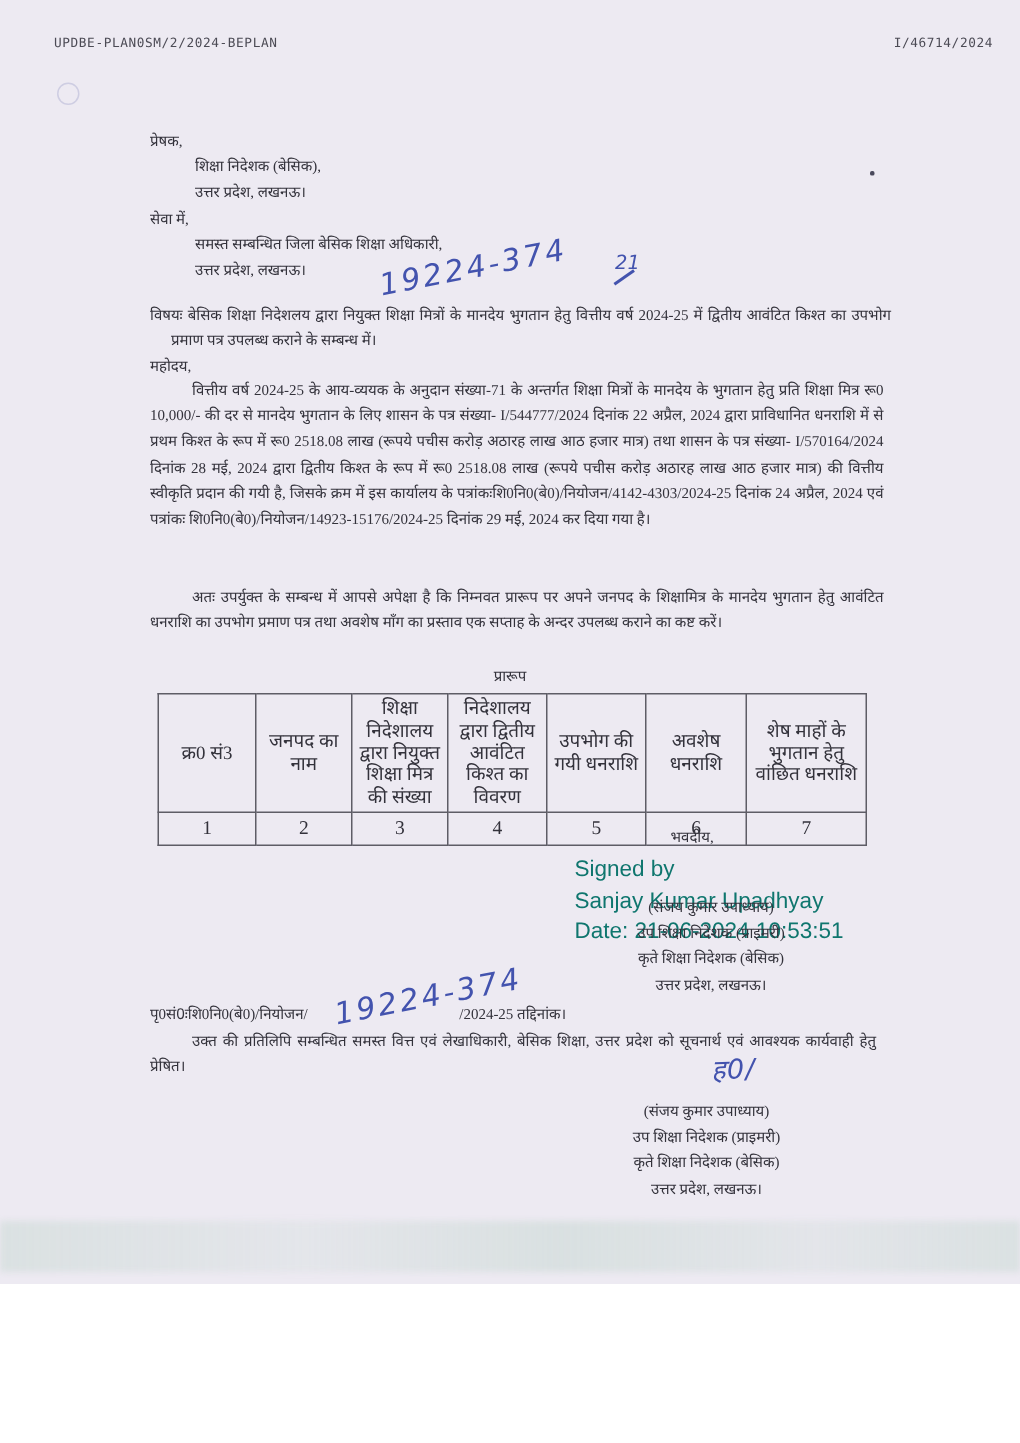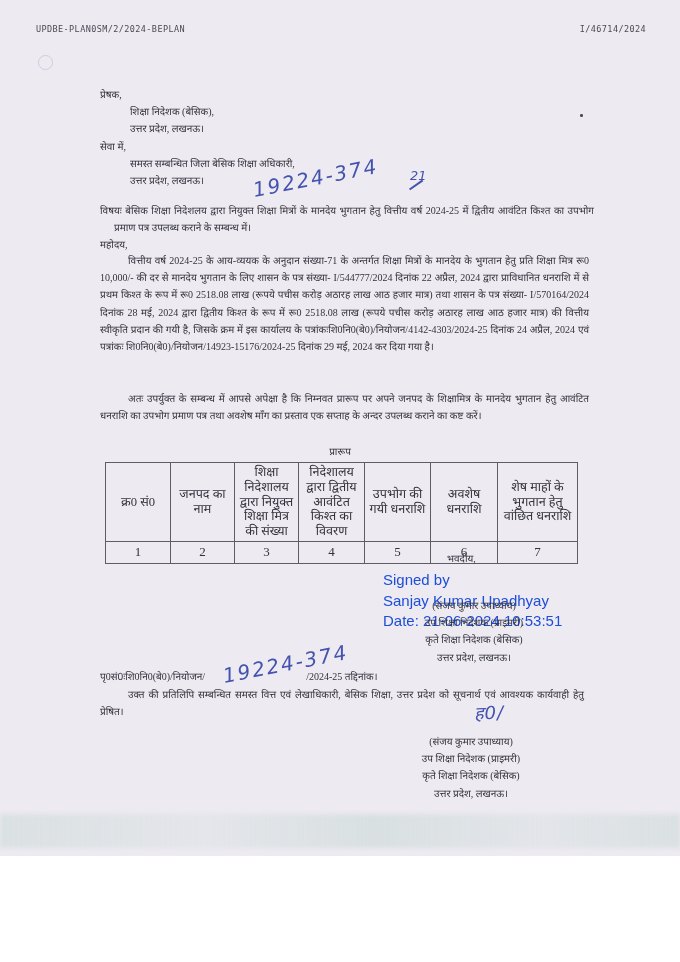--- a/index.html
+++ b/index.html
@@ -10,21 +10,21 @@
     background:#edeaf2;
     color:#32313a;
   }
   .page::after{ 
     content:""; position:absolute; left:0; right:0; bottom:8px; height:34px;
     background:linear-gradient(90deg, rgba(176,205,190,.30), rgba(176,205,190,.14) 30%, rgba(176,205,190,.32) 55%, rgba(176,205,190,.16) 80%, rgba(176,205,190,.30));
     filter:blur(2px);
   }
   .hdr { position:absolute; top:24px; left:0; right:0; font-family:"DejaVu Sans Mono", monospace; font-size:8.5px; color:#4c4b55; letter-spacing:.4px; }
   .hdr-left  { position:absolute; left:36px; top:0; }
-  .hdr-right { position:absolute; right:34px; top:0;text-align:center; }
+  .hdr-right { position:absolute; right:18px; top:0;text-align:center; }
 
   .hindi { font-size:10px; line-height:17.2px; color:#33323b; }
   .abs { position:absolute; }
 
   .addr { left:100px; top:86px; width:400px; }
   .addr .ind { padding-left:30px; }
 
   .refline { left:100px; top:186px; width:520px; white-space:nowrap; }
   .subject { left:100px; top:202px; width:494px; padding-left:14px; text-indent:-14px; text-align:justify; }
   .salut   { left:100px; top:236px; }
@@ -35,21 +35,21 @@
 
   table.fmt { position:absolute; left:105px; top:462px; border-collapse:collapse; table-layout:fixed; }
   table.fmt td {
     border:1.2px solid #5e5d66; text-align:center; vertical-align:middle;
     font-size:12.6px; line-height:14.8px; color:#33323b; padding:2px 1px;
   }
   table.fmt .hrow td { height:64px;margin-top:48px; }
   table.fmt .nrow td { height:22px; font-size:13px; }
 
   .closing { left:447px; top:550px; }
-  .digisig { left:383px; top:570px; font-family:"Liberation Sans", sans-serif; font-size:15px; line-height:20.5px; color:#1d4ed8; }
+  .digisig { left:383px; top:570px; font-family:"Liberation Sans", sans-serif; font-size:15px; line-height:20.5px; color:#0f766e; }
   .sigblock1 { left:388px; top:597px; width:172px; text-align:center; }
   .sigblock2 { left:385px; top:733px; width:172px; text-align:center; }
 
   .endref  { left:100px; top:668px; width:520px; white-space:nowrap; }
   .copytxt { left:100px; top:686px; width:484px; text-align:justify; text-indent:28px; }
 
   .ink { color:#4353ae; font-family:"DejaVu Sans", sans-serif; }
   .hw-ref { font-size:20px; letter-spacing:2px; transform:rotate(-11deg); display:inline-block; font-style:italic; }
   .hw1 { left:252px; top:166px; }
   .hw2 { left:222px; top:652px; }
@@ -90,21 +90,21 @@
   <div class="abs hindi subject">विषयः बेसिक शिक्षा निदेशलय द्वारा नियुक्त शिक्षा मित्रों के मानदेय भुगतान हेतु वित्तीय वर्ष 2024-25 में द्वितीय आवंटित किश्त का उपभोग प्रमाण पत्र उपलब्ध कराने के सम्बन्ध में।</div>
   <div class="abs hindi salut">महोदय,</div>
 
   <div class="abs hindi para1">वित्तीय वर्ष 2024-25 के आय-व्ययक के अनुदान संख्या-71 के अन्तर्गत शिक्षा मित्रों के मानदेय के भुगतान हेतु प्रति शिक्षा मित्र रू0 10,000/- की दर से मानदेय भुगतान के लिए शासन के पत्र संख्या- I/544777/2024 दिनांक 22 अप्रैल, 2024 द्वारा प्राविधानित धनराशि में से प्रथम किश्त के रूप में रू0 2518.08 लाख (रूपये पचीस करोड़ अठारह लाख आठ हजार मात्र) तथा शासन के पत्र संख्या- I/570164/2024 दिनांक 28 मई, 2024 द्वारा द्वितीय किश्त के रूप में रू0 2518.08 लाख (रूपये पचीस करोड़ अठारह लाख आठ हजार मात्र) की वित्तीय स्वीकृति प्रदान की गयी है, जिसके क्रम में इस कार्यालय के पत्रांकःशि0नि0(बे0)/नियोजन/4142-4303/2024-25 दिनांक 24 अप्रैल, 2024 एवं पत्रांकः शि0नि0(बे0)/नियोजन/14923-15176/2024-25 दिनांक 29 मई, 2024 कर दिया गया है।</div>
   <div class="abs hindi format-title">प्रारूप</div>
   <div class="abs hindi para2">अतः उपर्युक्त के सम्बन्ध में आपसे अपेक्षा है कि निम्नवत प्रारूप पर अपने जनपद के शिक्षामित्र के मानदेय भुगतान हेतु आवंटित धनराशि का उपभोग प्रमाण पत्र तथा अवशेष माँग का प्रस्ताव एक सप्ताह के अन्दर उपलब्ध कराने का कष्ट करें।</div>
 
   <table class="fmt">
     <tbody>
       <tr class="hrow">
-        <td style="width:65px">क्र0 सं0</td>
+        <td style="width:65px">क्र0 सं3</td>
         <td style="width:64px">जनपद का नाम</td>
         <td style="width:64px">शिक्षा निदेशालय द्वारा नियुक्त शिक्षा मित्र की संख्या</td>
         <td style="width:66px">निदेशालय द्वारा द्वितीय आवंटित किश्त का विवरण</td>
         <td style="width:66px">उपभोग की गयी धनराशि</td>
         <td style="width:67px">अवशेष धनराशि</td>
         <td style="width:80px">शेष माहों के भुगतान हेतु वांछित धनराशि</td>
       </tr>
       <tr class="nrow">
         <td>1</td>
         <td>2</td>

